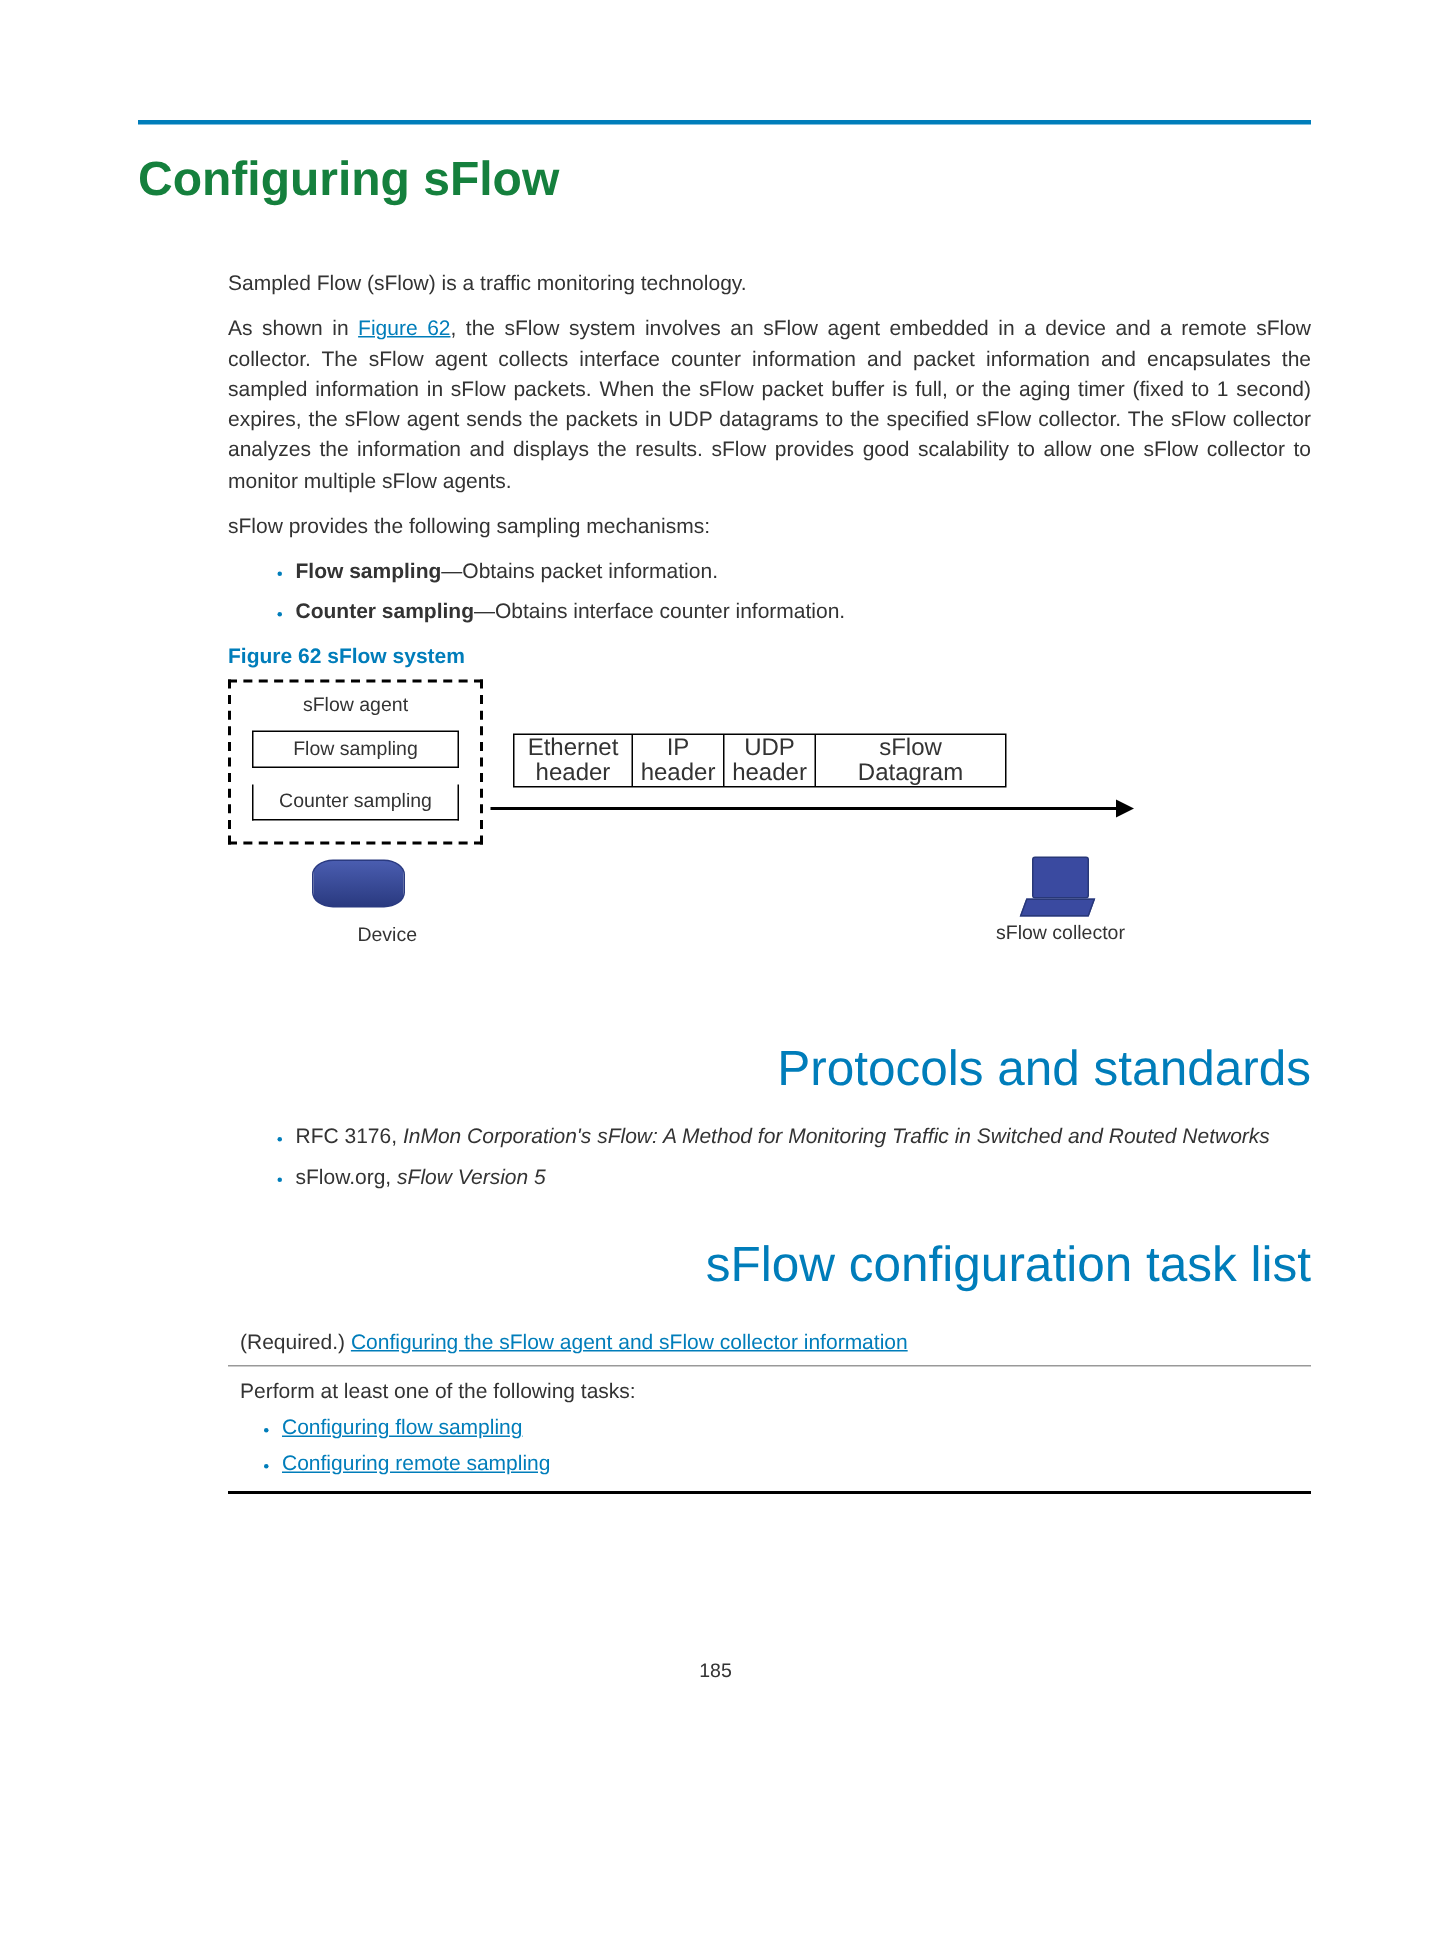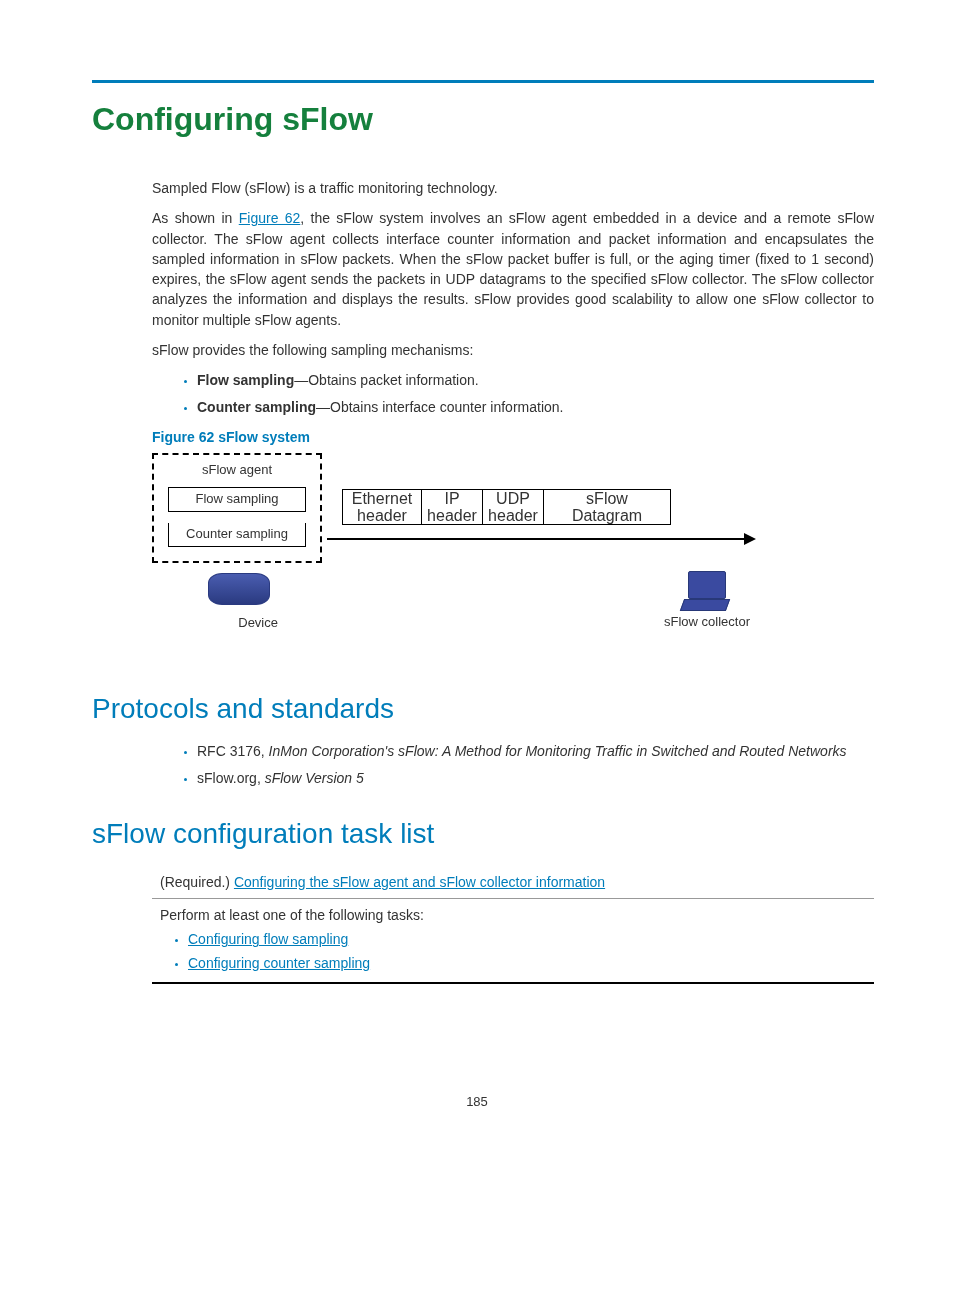--- a/index.html
+++ b/index.html
@@ -21,24 +21,25 @@
   }
   h1.title {
     font-family: Futura, "Trebuchet MS", Arial, sans-serif;
     font-size: 32px;
     color: #15803d;
     font-weight: bold;
     margin: 0 0 40px 12px;
   }
   h2.section {
     font-family: Futura, "Trebuchet MS", Arial, sans-serif;
-    font-size: 28px;
+    font-size: 33px;
     color: #007dba;
     font-weight: normal;
     margin: 30px 0 16px 12px;
+    text-align: right;
   }
   .body-text {
     margin-left: 72px;
     margin-right: 0;
     font-size: 14px;
     line-height: 1.45;
   }
   p { margin: 0 0 10px 0; }
   p.justify { text-align: justify; }
   a.link { color: #007dba; text-decoration: underline; }
@@ -243,21 +244,21 @@
       <tr>
             <td>
         <span>(Required.) </span><a class="link">Configuring the sFlow agent and sFlow collector information</a>
       </td>
           </tr>
       <tr>
             <td>
         <span>Perform at least one of the following tasks:</span>
         <ul>
           <li><a class="link">Configuring flow sampling</a></li>
-          <li><a class="link">Configuring counter sampling</a></li>
+          <li><a class="link">Configuring remote sampling</a></li>
         </ul>
       </td>
           </tr>
     </tbody>
       </table>
   </div>
 
   <div class="page-num">185</div>
 </div>
 

